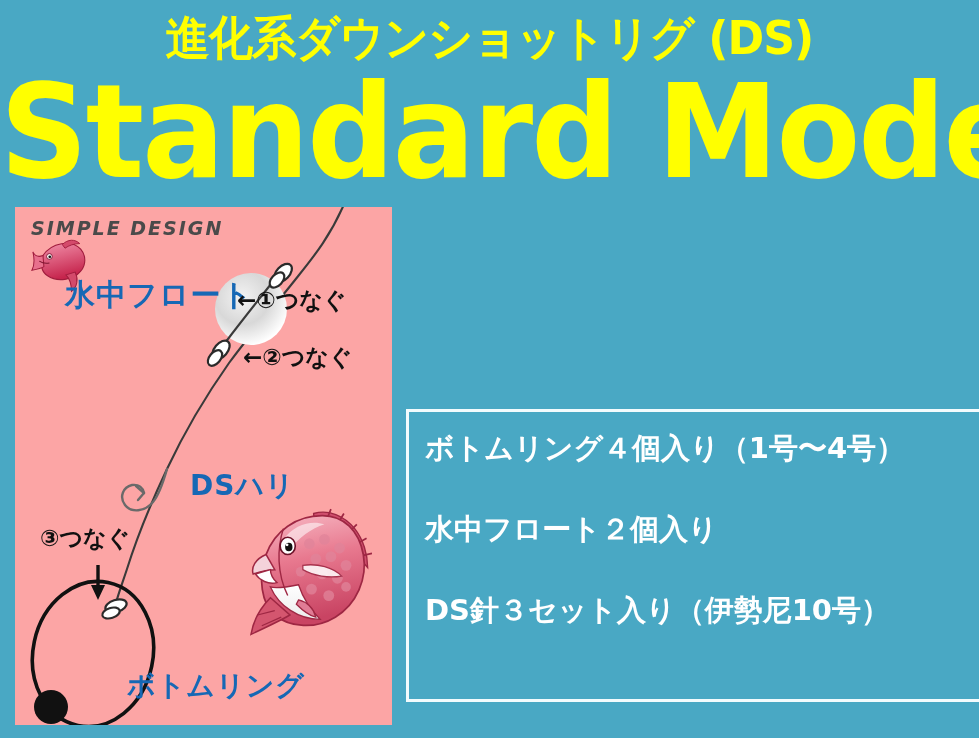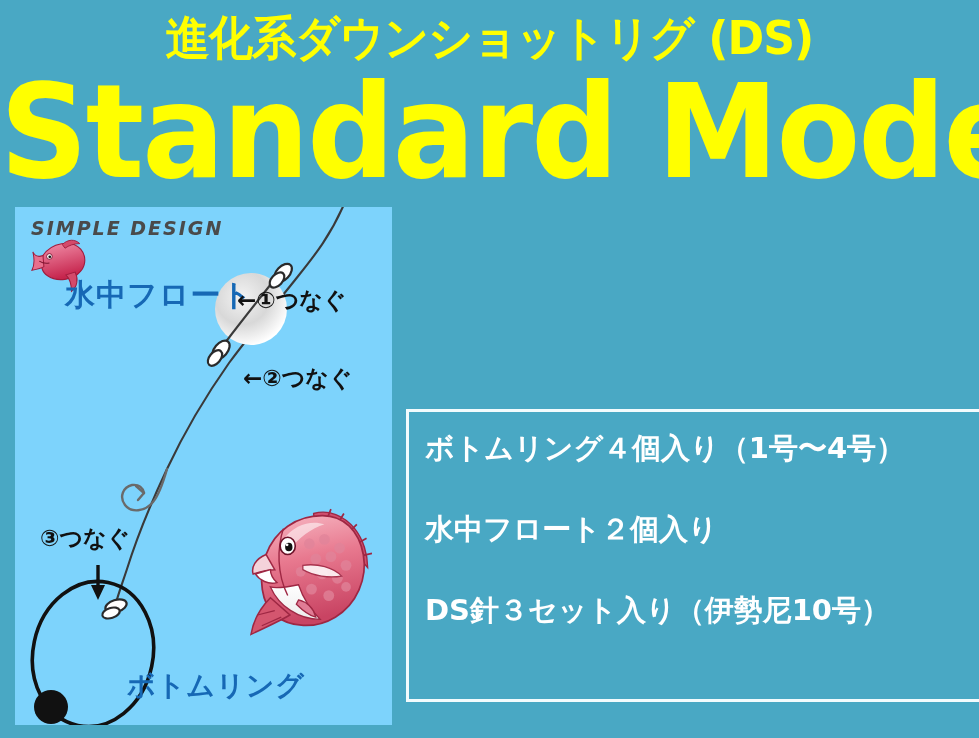--- a/index.html
+++ b/index.html
@@ -81,21 +81,21 @@
   }
   .spec-item:last-child { margin-bottom: 12px; }
 
   
   #diagram-panel {
     position: absolute;
     left: 15px;
     top: 207px;
     width: 377px;
     height: 518px;
-    background: #7dd3fc;
+    background: #fca5a5;
   }
   #diagram-svg {
     position: absolute;
     left: 0;
     top: 0;
     width: 377px;
     height: 518px;
   }
   #simple-design-text {
     position: absolute;
@@ -120,21 +120,21 @@
   #label-bottomring { left: 112px; top: 465px; font-size: 28px; letter-spacing: 1px; }
   .diag-note {
     position: absolute;
     color: #111111;
     font-weight: bold;
     white-space: nowrap;
     line-height: 1;
     font-size: 23px;
   }
   #note-1 { left: 222px; top: 82px; }
-  #note-2 { left: 228px; top: 160px; }
+  #note-2 { left: 228px; top: 139px; }
   #note-3 { left: 25px;  top: 320px; }
 </style>
 </head>
 <body>
 
 <div id="poster">
 
   <div id="jp-headline">進化系ダウンショットリグ (DS)</div>
 
   <div id="main-title">Standard Model</div>
@@ -265,20 +265,21 @@
 
         <path d="M18 84 C 8 94, 2 106, 0 118 C 12 112, 26 106, 36 100 Z" fill="#d4566f" stroke="#9e2743" stroke-width="1.4"></path>
         <path d="M6 100 L 22 96 M10 110 L 28 102" fill="none" stroke="#9e2743" stroke-width="1.1"></path>
       </g>
     </svg>
 
     <div id="simple-design-text">SIMPLE  DESIGN</div>
 
     <div class="diag-label" id="label-float">水中フロート</div>
 
+    <div class="diag-label" id="label-dshari">DSハリ</div>
 
     <div class="diag-label" id="label-bottomring">ボトムリング</div>
 
     <div class="diag-note" id="note-1">←①つなぐ</div>
 
     <div class="diag-note" id="note-2">←②つなぐ</div>
 
     <div class="diag-note" id="note-3">③つなぐ</div>
   </div>
 

